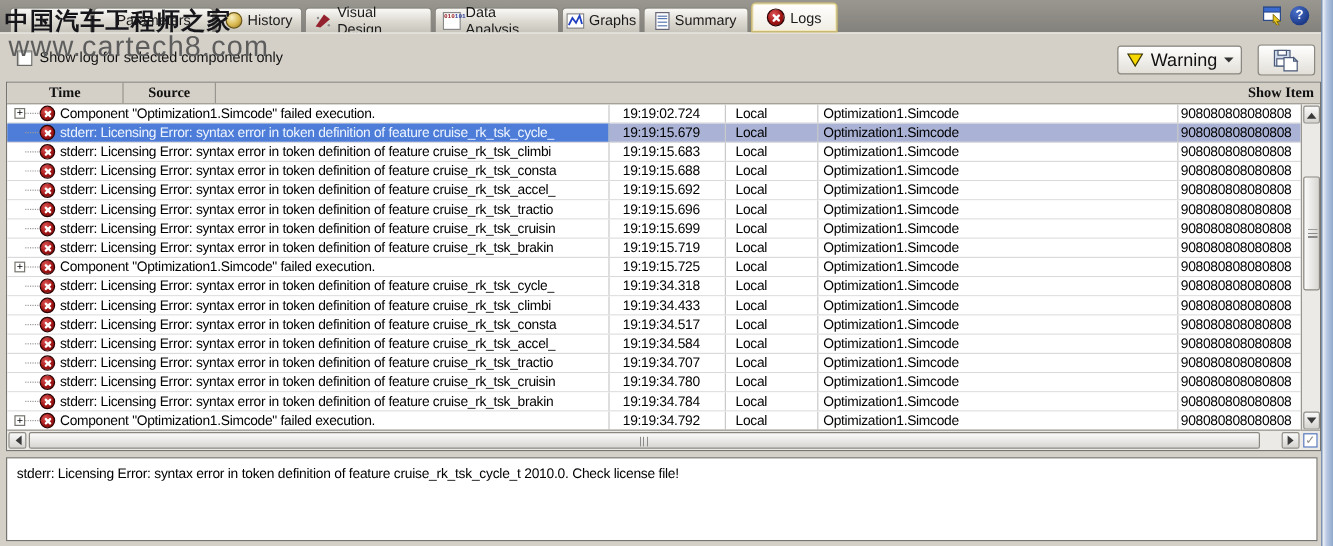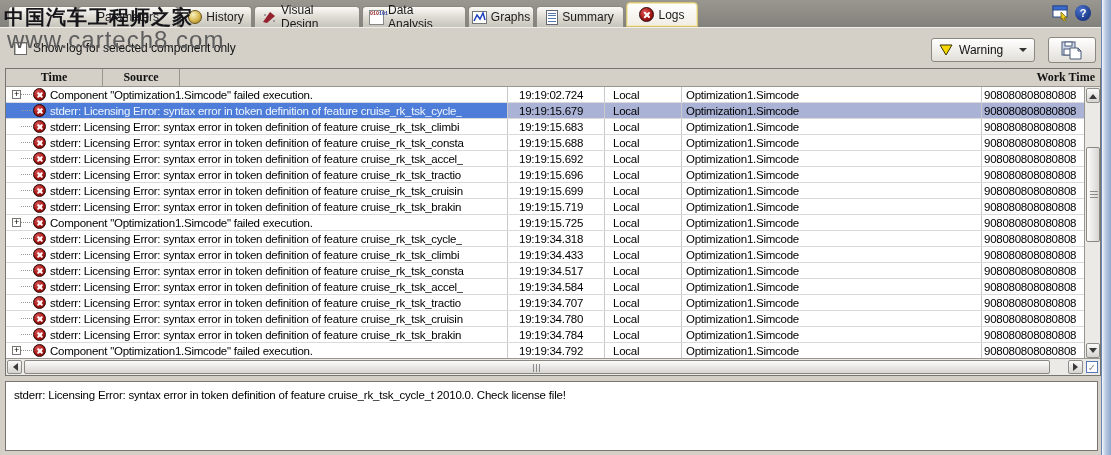--- a/index.html
+++ b/index.html
@@ -51,21 +51,21 @@
   
   .toolbar { position:absolute; left:0; top:27px; width:1101px; height:41px; background:#d4d0c8;
              border-top:1px solid #efede8;padding-left:20px; }
   .chkrow { position:absolute; left:14px; top:13px; display:flex; align-items:center; gap:6px; }
   .chk { width:13px; height:13px; background:#fff; border:1px solid #6a6a66;
          box-shadow:inset 1px 1px 0 #b8b8b4; }
   .chklabel { font-size:12px; color:#111; }
   .combo { position:absolute; left:931px; top:10px; width:104px; height:24px;
            background:linear-gradient(#ffffff,#e2dfd8); border:1px solid #8a8880; border-radius:3px;
            display:flex; align-items:center; gap:6px; padding:0 7px; }
-  .combo-label { font-size:12px; color:#111; flex:1; }
+  .combo-label { font-size:15px; color:#111; flex:1; }
   .combo-arrow { width:0; height:0; border:4px solid transparent; border-top-color:#333;
                  margin-top:4px; }
   .btn { position:absolute; left:1048px; top:9px; width:48px; height:26px;
          background:linear-gradient(#ffffff,#e2dfd8); border:1px solid #8a8880; border-radius:3px;
          display:flex; align-items:center; justify-content:center; }
 
   
   .logtable { position:absolute; left:5px; top:68px; width:1096px; height:308px;
               border:1px solid #77756f; background:#fff; }
   .thead { position:absolute; left:0; top:0; right:0; height:18px; background:#d4d0c8;
@@ -227,21 +227,21 @@
           <path d="M17 7 L17 10 L20 10 Z" fill="#cfd8e8" stroke="#4a5a78"></path>
         </svg>
       </span>
     </div>
   </div>
 
   <div class="logtable">
     <div class="thead">
       <div class="th w-time">Time</div>
       <div class="th w-src">Source</div>
-      <div class="th w-work right">Work Time</div>
+      <div class="th w-work right">Show Item</div>
     </div>
     <div class="rows">
         <div class="trow">
           <div class="cell msg">
             <span class="exp">+</span>
             <span class="treedots"></span>
             <span class="err-circle row-err"></span>
             <span class="mtext">Component "Optimization1.Simcode" failed execution.</span>
           </div>
           <div class="cell time">19:19:02.724</div>

